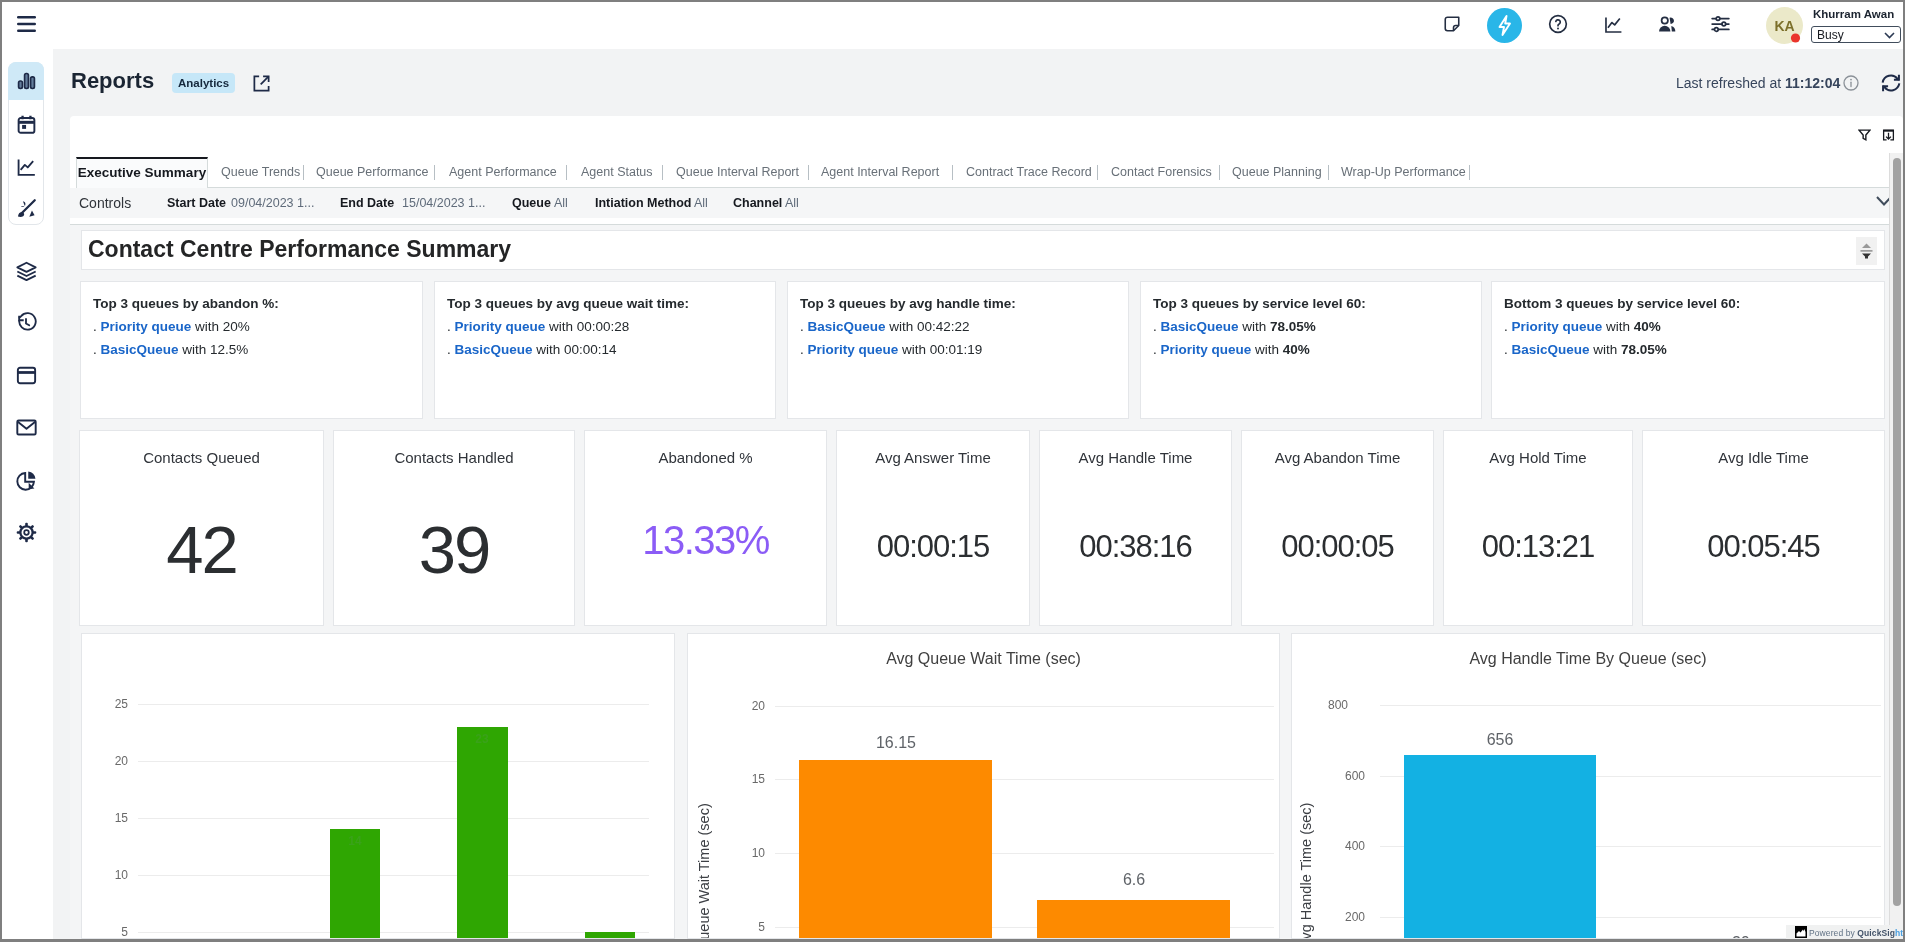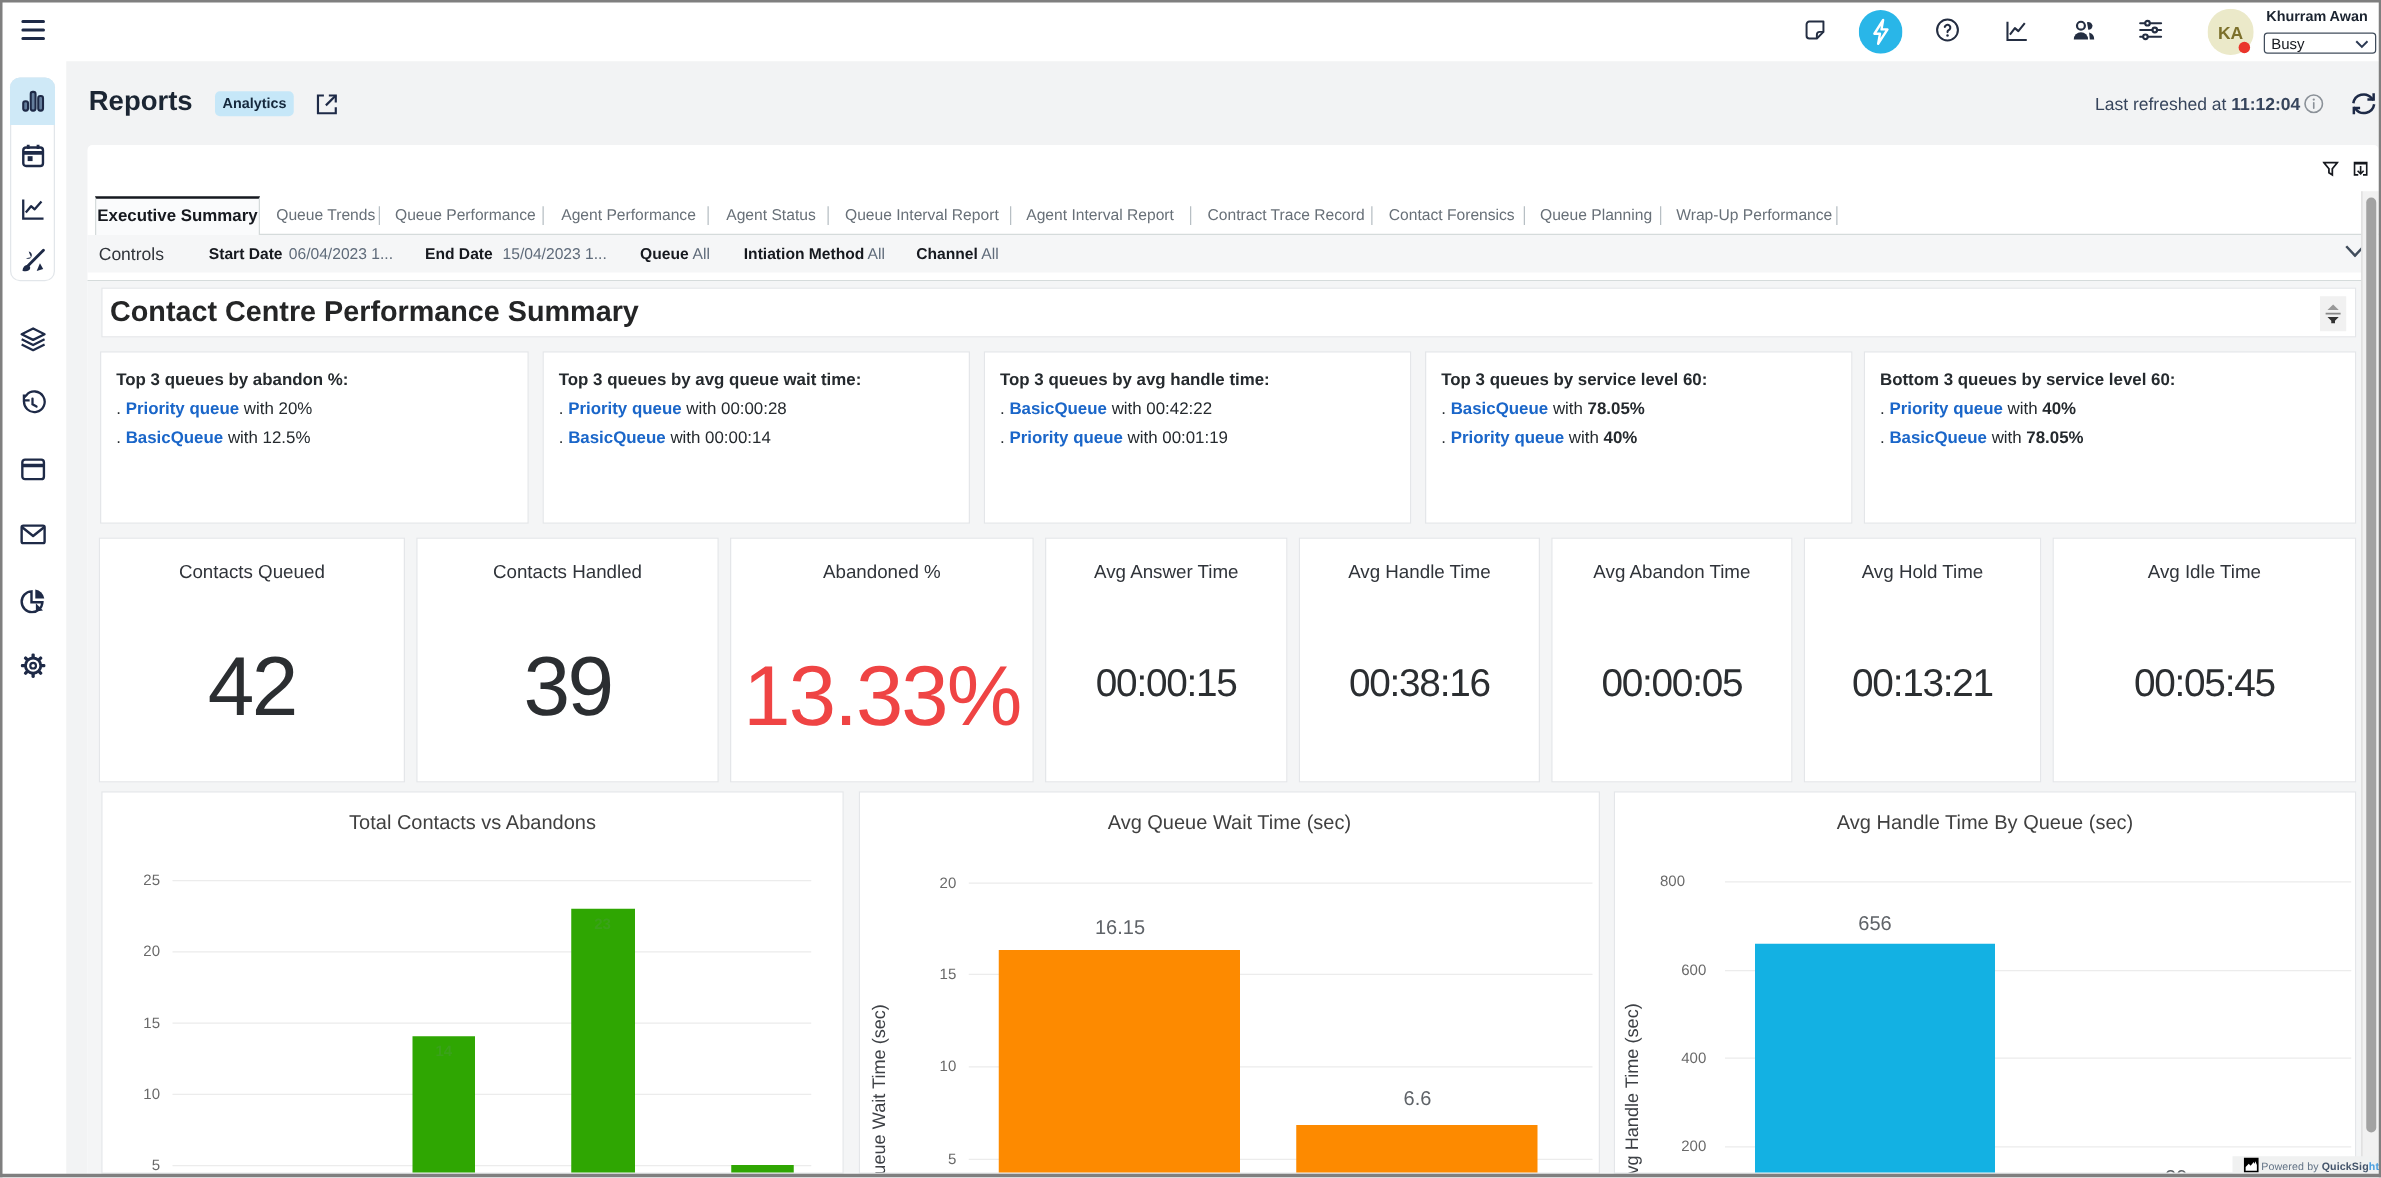--- a/index.html
+++ b/index.html
@@ -27,21 +27,21 @@
 #sheet { position:absolute; left:70px; top:225px; width:1820px; height:714px; background:#f4f5f6; }
 .card { position:absolute; background:#fff; border:1px solid #e4e6e9; }
 #sumhdr .t { position:absolute; left:6px; top:5px; font-size:23px; font-weight:bold; color:#242526; }
 .insight { font-size:13.5px; color:#252a2e; }
 .insight .h { font-weight:bold; padding:14px 0 0 12px; }
 .insight .l { padding:8px 0 0 12px; }
 .insight .q { color:#1a66c9; font-weight:bold; }
 .kpi { text-align:center; }
 .kpi .lab { font-size:15px; color:#30343a; margin-top:18px; }
 .kpi .big { position:absolute; width:100%; top:80px; font-size:67px; color:#2b2e31; letter-spacing:-2px;}
-.kpi .med { position:absolute; width:100%; top:87px; font-size:68px; color:#ef4444; letter-spacing:-1.5px; }
+.kpi .med { position:absolute; width:100%; top:87px; font-size:40px; color:#8b5cf6; letter-spacing:-1.5px; }
 .kpi .tm  { position:absolute; width:100%; top:98px; font-size:31px; color:#2b2e31; letter-spacing:-1px; }
 .chart { overflow:hidden; }
 .ctitle { position:absolute; width:100%; text-align:center; top:16px; font-size:16px; color:#404040; }
 .gl { position:absolute; height:1px; background:#ececec; }
 .ylab { position:absolute; font-size:12px; color:#696969; text-align:right; width:30px; }
 .blab { position:absolute; font-size:12px; font-weight:bold; text-align:center; width:60px;margin-top:27px; }
 .glab { position:absolute; font-size:16px; color:#5f6368; text-align:center; width:60px; }
 .bar { position:absolute; }
 .rot { position:absolute; font-size:14.5px; color:#3d4045; white-space:nowrap; transform:rotate(-90deg); transform-origin:left top; }
 #sbtrack { position:absolute; left:1889px; top:153px; width:14px; height:786px; background:#f1f1f1; border-left:1px solid #dcdcdc;}
@@ -161,21 +161,21 @@
   <span class="tablbl" style="left:1232px;">Queue Planning</span>
     <span class="tabsep" style="left:1328px;"></span>
   <span class="tablbl" style="left:1341px;">Wrap-Up Performance</span>
     <span class="tabsep" style="left:1469px;"></span>
 </div>
 <div id="tabline"></div>
 
 <div id="controls">
   <span class="abs" style="left:9px;top:7px;font-size:14px;color:#30343a;">Controls</span>
   <span class="lbl" style="left:97px;">Start Date</span>
-    <span class="val" style="left:161px;">06/04/2023 1...</span>
+    <span class="val" style="left:161px;">09/04/2023 1...</span>
   <span class="lbl" style="left:270px;">End Date</span>
     <span class="val" style="left:332px;">15/04/2023 1...</span>
   <span class="lbl" style="left:442px;">Queue</span>
     <span class="val" style="left:484px;">All</span>
   <span class="lbl" style="left:525px;">Intiation Method</span>
     <span class="val" style="left:624px;">All</span>
   <span class="lbl" style="left:663px;">Channel</span>
     <span class="val" style="left:715px;">All</span>
 </div>
 <svg class="ic" style="left:1876px;top:196px" width="16" height="10" viewBox="0 0 16 10" fill="none" stroke="#414d5c" stroke-width="2">
@@ -249,21 +249,20 @@
   <div class="card kpi" style="left:1443px;top:430px;width:190px;height:196px;">
       <div class="lab">Avg Hold Time</div>
       <div class="tm">00:13:21</div>
     </div>
   <div class="card kpi" style="left:1642px;top:430px;width:243px;height:196px;">
       <div class="lab">Avg Idle Time</div>
       <div class="tm">00:05:45</div>
     </div>
 
   <div class="card chart" style="left:81px;top:633px;width:594px;height:306px;">
-    <div class="ctitle">Total Contacts vs Abandons</div>
     <div class="gl" style="left:56px;top:70px;width:511px;"></div>
     <div class="gl" style="left:56px;top:127px;width:511px;"></div>
     <div class="gl" style="left:56px;top:184px;width:511px;"></div>
     <div class="gl" style="left:56px;top:241px;width:511px;"></div>
     <div class="gl" style="left:56px;top:298px;width:511px;"></div>
     <div class="ylab" style="left:16px;top:63px;">25</div>
     <div class="ylab" style="left:16px;top:120px;">20</div>
     <div class="ylab" style="left:16px;top:177px;">15</div>
     <div class="ylab" style="left:16px;top:234px;">10</div>
     <div class="ylab" style="left:16px;top:291px;">5</div>

